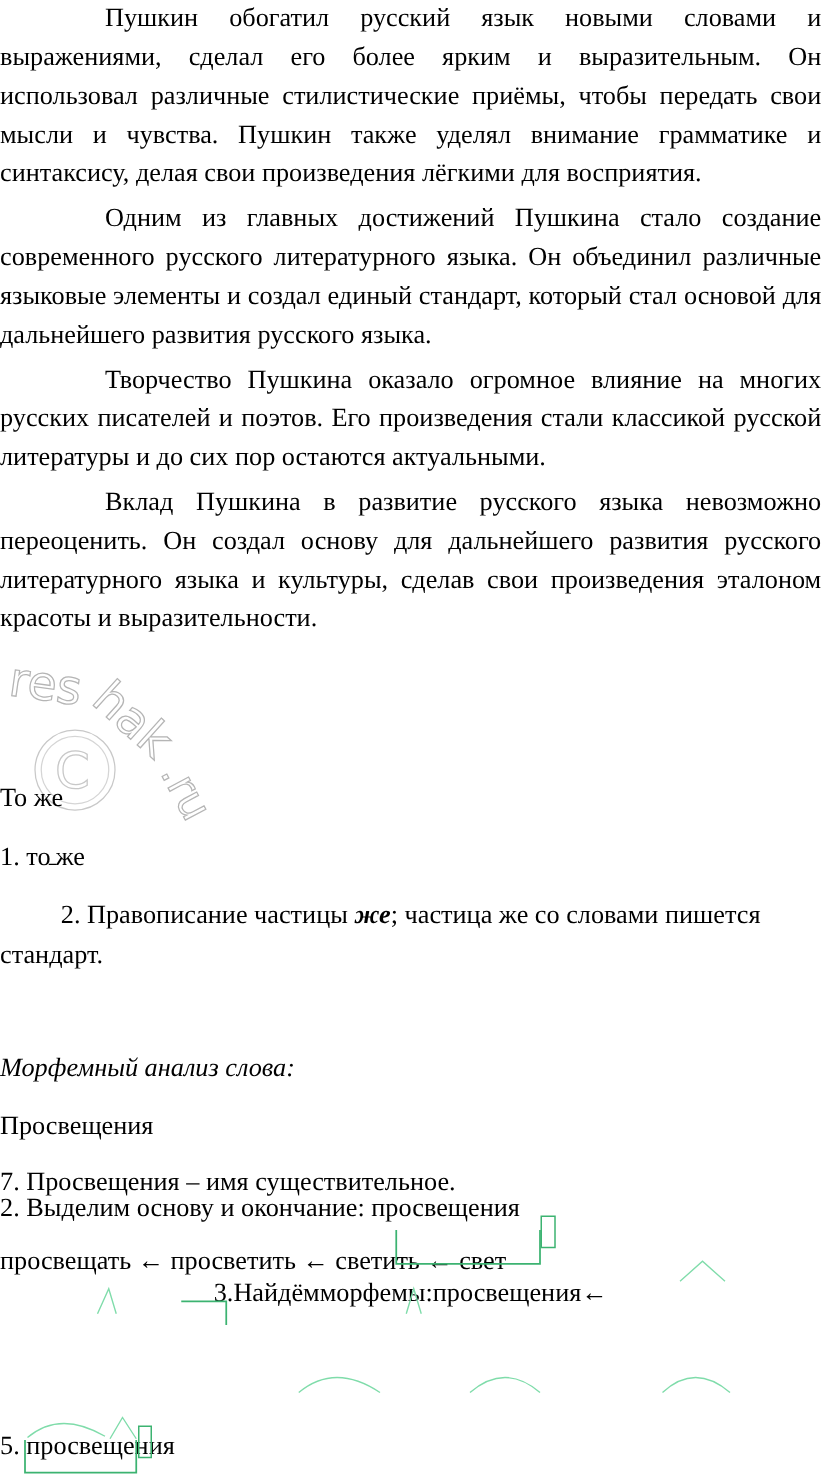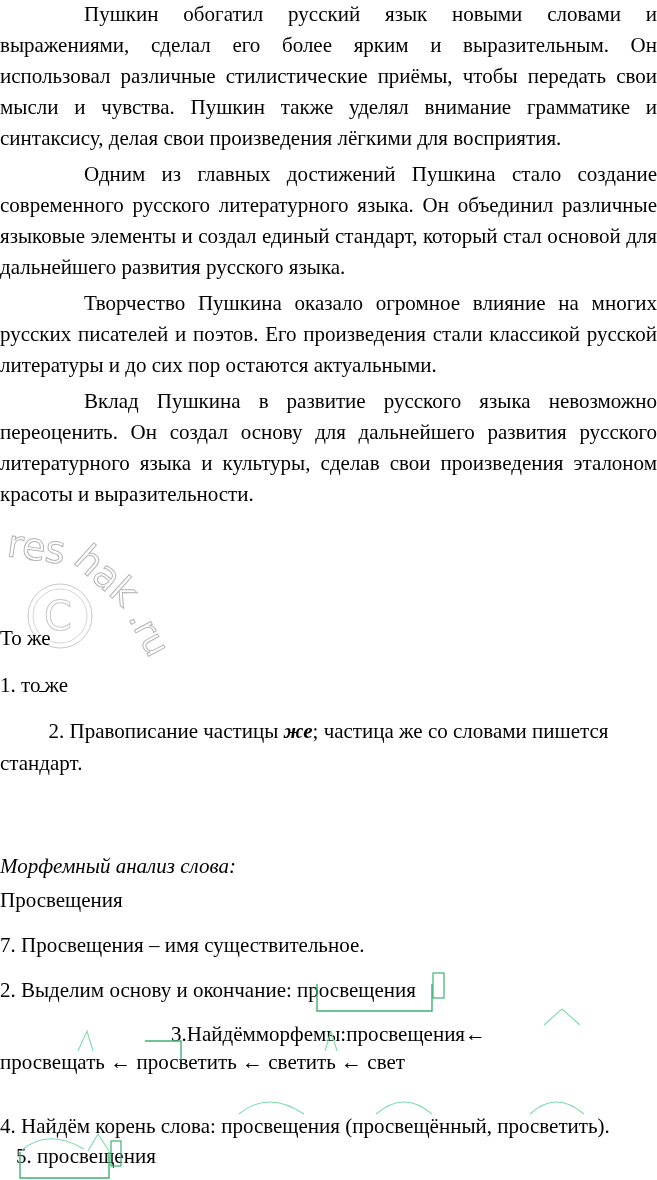--- a/index.html
+++ b/index.html
@@ -102,38 +102,35 @@
 
   <div class="line" style="top:625px;">То же</div>
   <div class="line" style="top:672px;">
     <span>1. </span><span>то</span><span class="underscore-mark"></span><span>же</span>
   </div>
   <div class="justify-line" style="top:718px;">
     <span><span>2. Правописание частицы </span><span class="bi">же</span><span>; частица же со словами пишется</span></span>
   </div>
   <div class="line" style="top:750px;">стандарт.</div>
 
-  <div class="line italic" style="top:841px;margin-top:12px;">Морфемный анализ слова:</div>
+  <div class="line italic" style="top:841px;">Морфемный анализ слова:</div>
   <div class="line" style="top:887px;">Просвещения</div>
   <div class="line" style="top:932px;">7. Просвещения – имя существительное.</div>
-  <div class="line" style="top:977px;">
+  <div class="line" style="top:953px;">
     <span>2. Выделим основу и окончание: </span><span>просвещени</span><span>я</span>
   </div>
   <div class="justify-line" style="top:1021px;">
     <span>3.</span>
     <span>Найдём</span>
     <span>морфемы:</span>
     <span>просвещения</span>
     <span>←</span>
   </div>
-  <div class="line" style="top:1049px;">просвещать ← просветить ← светить ← свет</div>
-  <div class="line" style="top:1113px;">
-    <span>4. Найдём корень слова: </span><span>просвещения</span><span> (</span><span>просвещённый</span><span>, </span><span>просветить</span><span>).</span>
-  </div>
-  <div class="line" style="top:1143px;margin-left:16px;">
+  <div class="line" style="top:995px;">просвещать ← просветить ← светить ← свет</div>
+  <div class="line" style="top:1143px;">
     <span>5. </span><span>просвещени</span><span>я</span>
   </div>
 
   <svg class="marks" viewBox="0 0 657 1180">
 
     <g>
       <polyline points="317,984 317,1011 432,1011 432,984" fill="none" stroke="#3cb371" stroke-width="1.4"></polyline>
     </g>
     <g>
       <rect x="433" y="973" width="11" height="25" fill="none" stroke="#3cb371" stroke-width="1.2"></rect>

